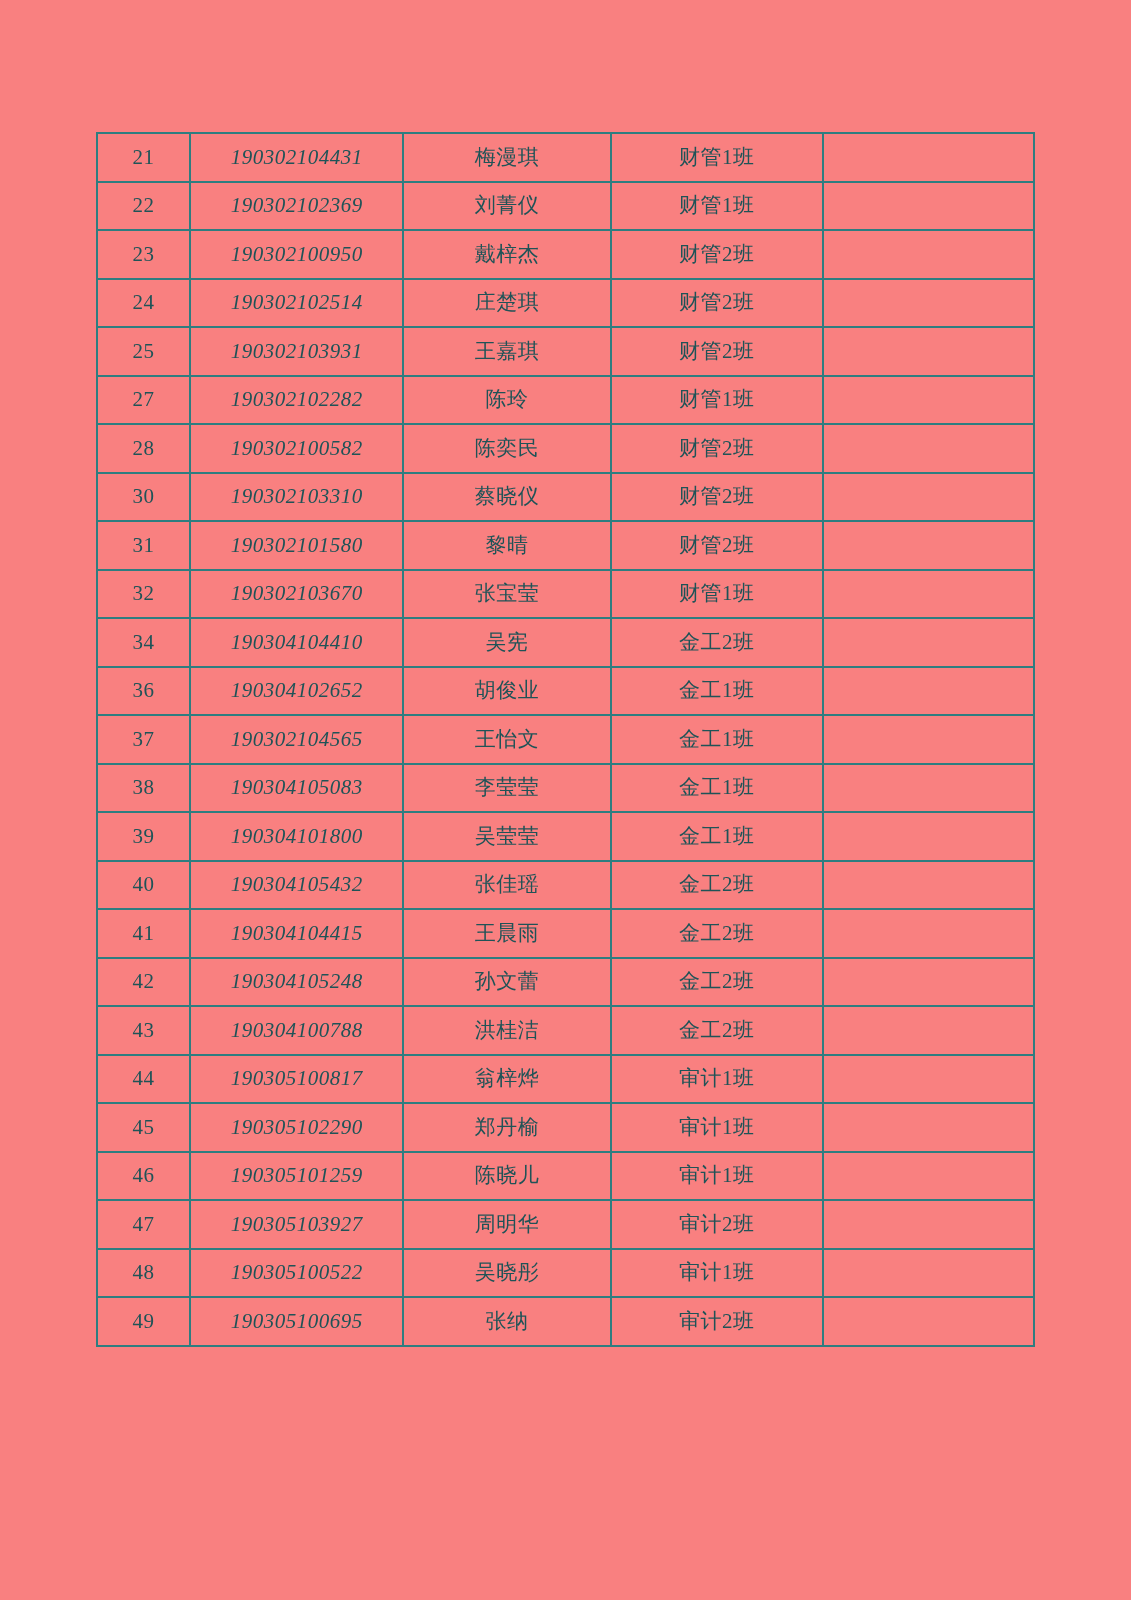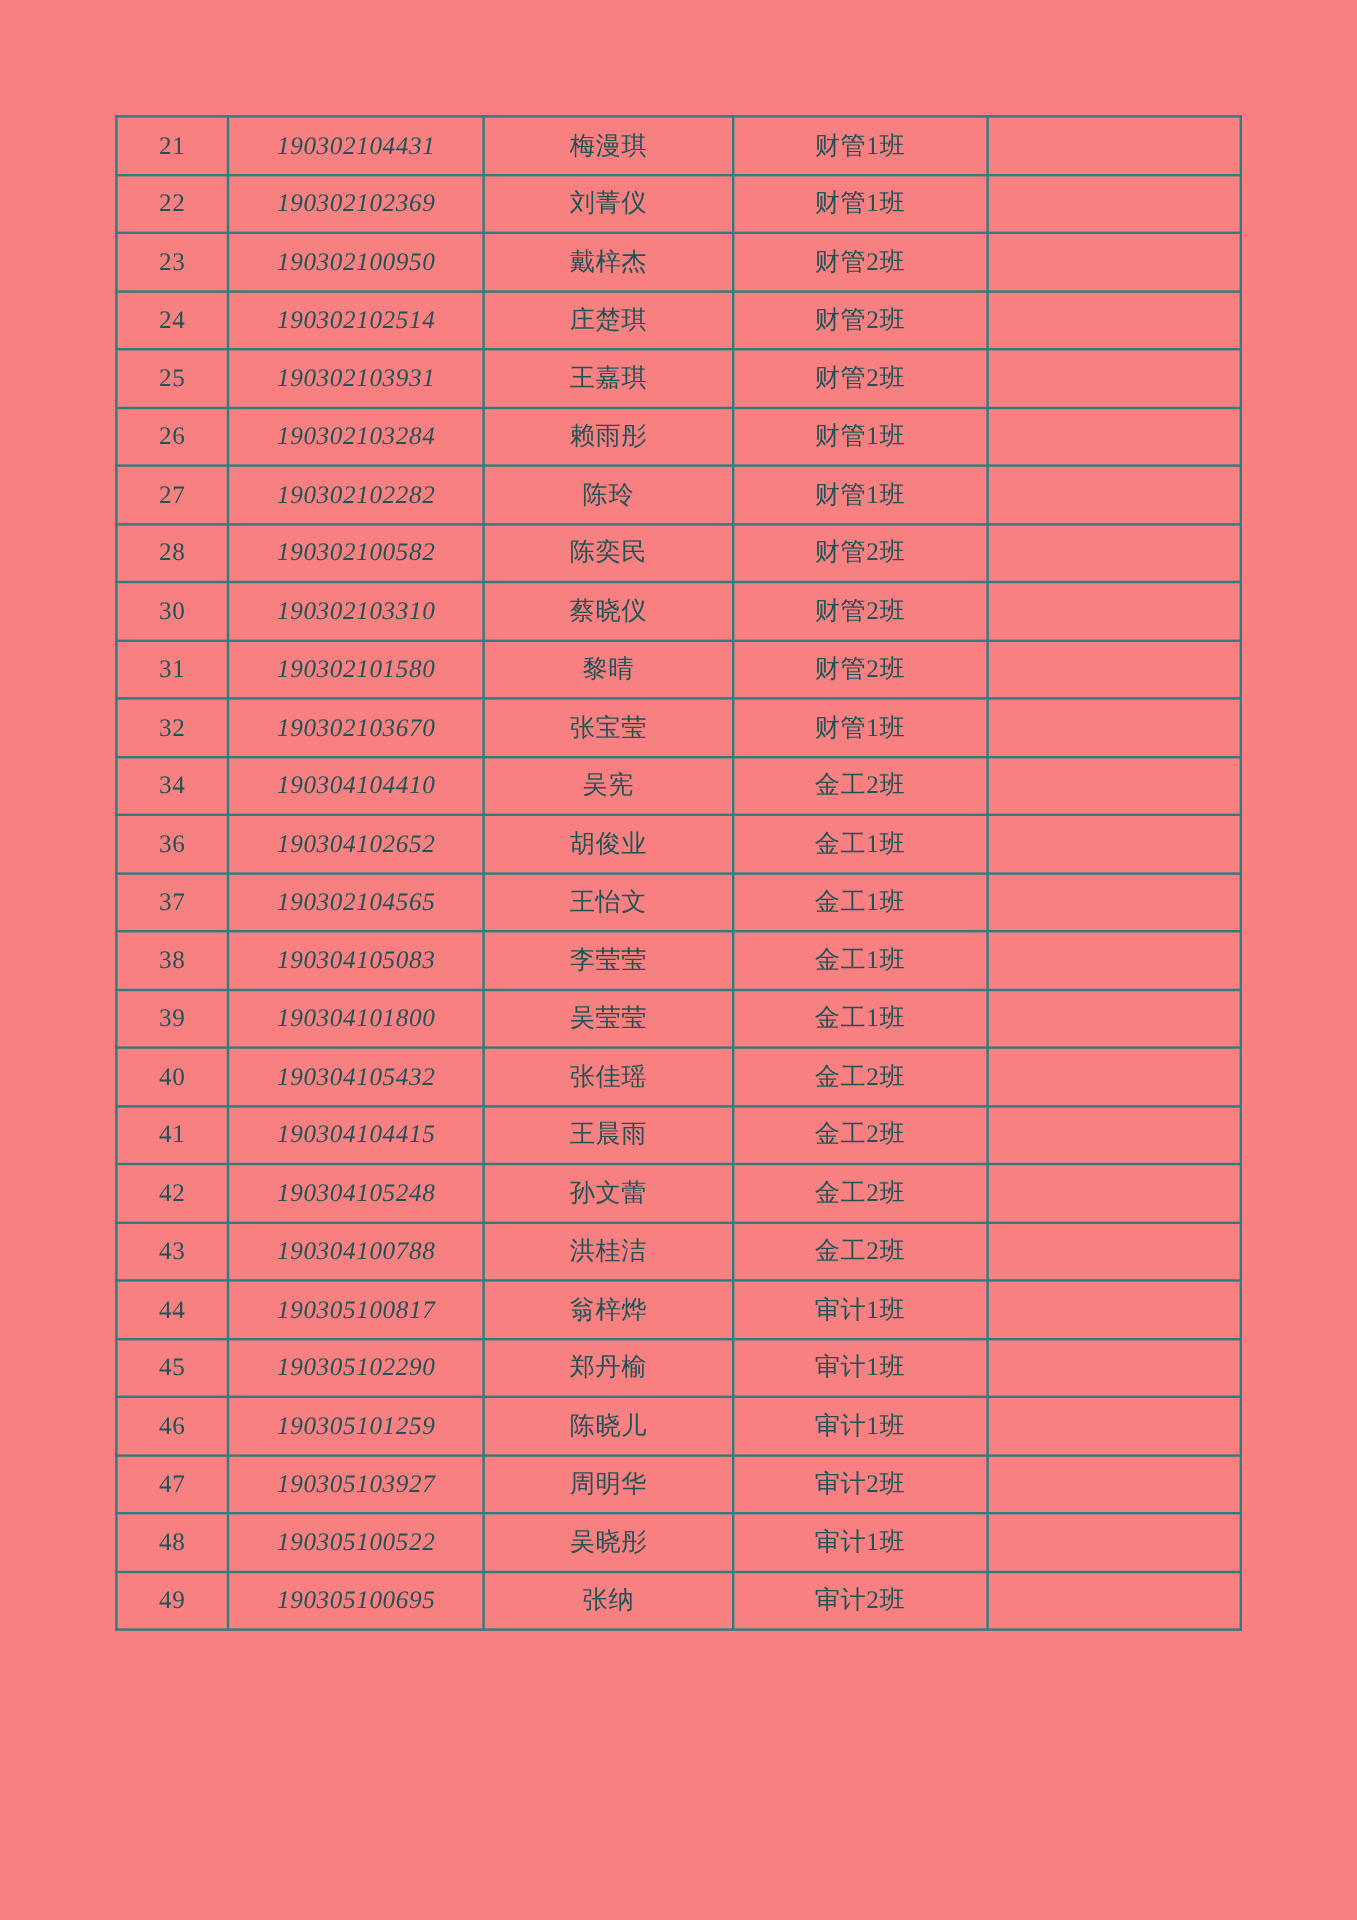--- a/index.html
+++ b/index.html
@@ -18,20 +18,21 @@
     position: relative;
     width: 1131px;
     height: 1600px;
     box-sizing: border-box;
     padding: 96px 96px 0 96px;
   }
   table.roster {
     width: 100%;
     border-collapse: collapse;
     table-layout: fixed;
+    margin-top: 36px;
   }
   table.roster td {
     border: 2px solid #2e7d80;
     height: 46.5px;
     padding: 0;
     text-align: center;
     vertical-align: middle;
     font-size: 21px;
     color: #1f5357;
     letter-spacing: 0.5px;
@@ -91,27 +92,20 @@
           <td class="cell-blank"></td>
         </tr>
         <tr>
           <td class="cell-index">25</td>
           <td class="cell-id">190302103931</td>
           <td class="cell-name">王嘉琪</td>
           <td class="cell-class">财管2班</td>
           <td class="cell-blank"></td>
         </tr>
         <tr>
-          <td class="cell-index">26</td>
-          <td class="cell-id">190302103284</td>
-          <td class="cell-name">赖雨彤</td>
-          <td class="cell-class">财管1班</td>
-          <td class="cell-blank"></td>
-        </tr>
-        <tr>
           <td class="cell-index">27</td>
           <td class="cell-id">190302102282</td>
           <td class="cell-name">陈玲</td>
           <td class="cell-class">财管1班</td>
           <td class="cell-blank"></td>
         </tr>
         <tr>
           <td class="cell-index">28</td>
           <td class="cell-id">190302100582</td>
           <td class="cell-name">陈奕民</td>

